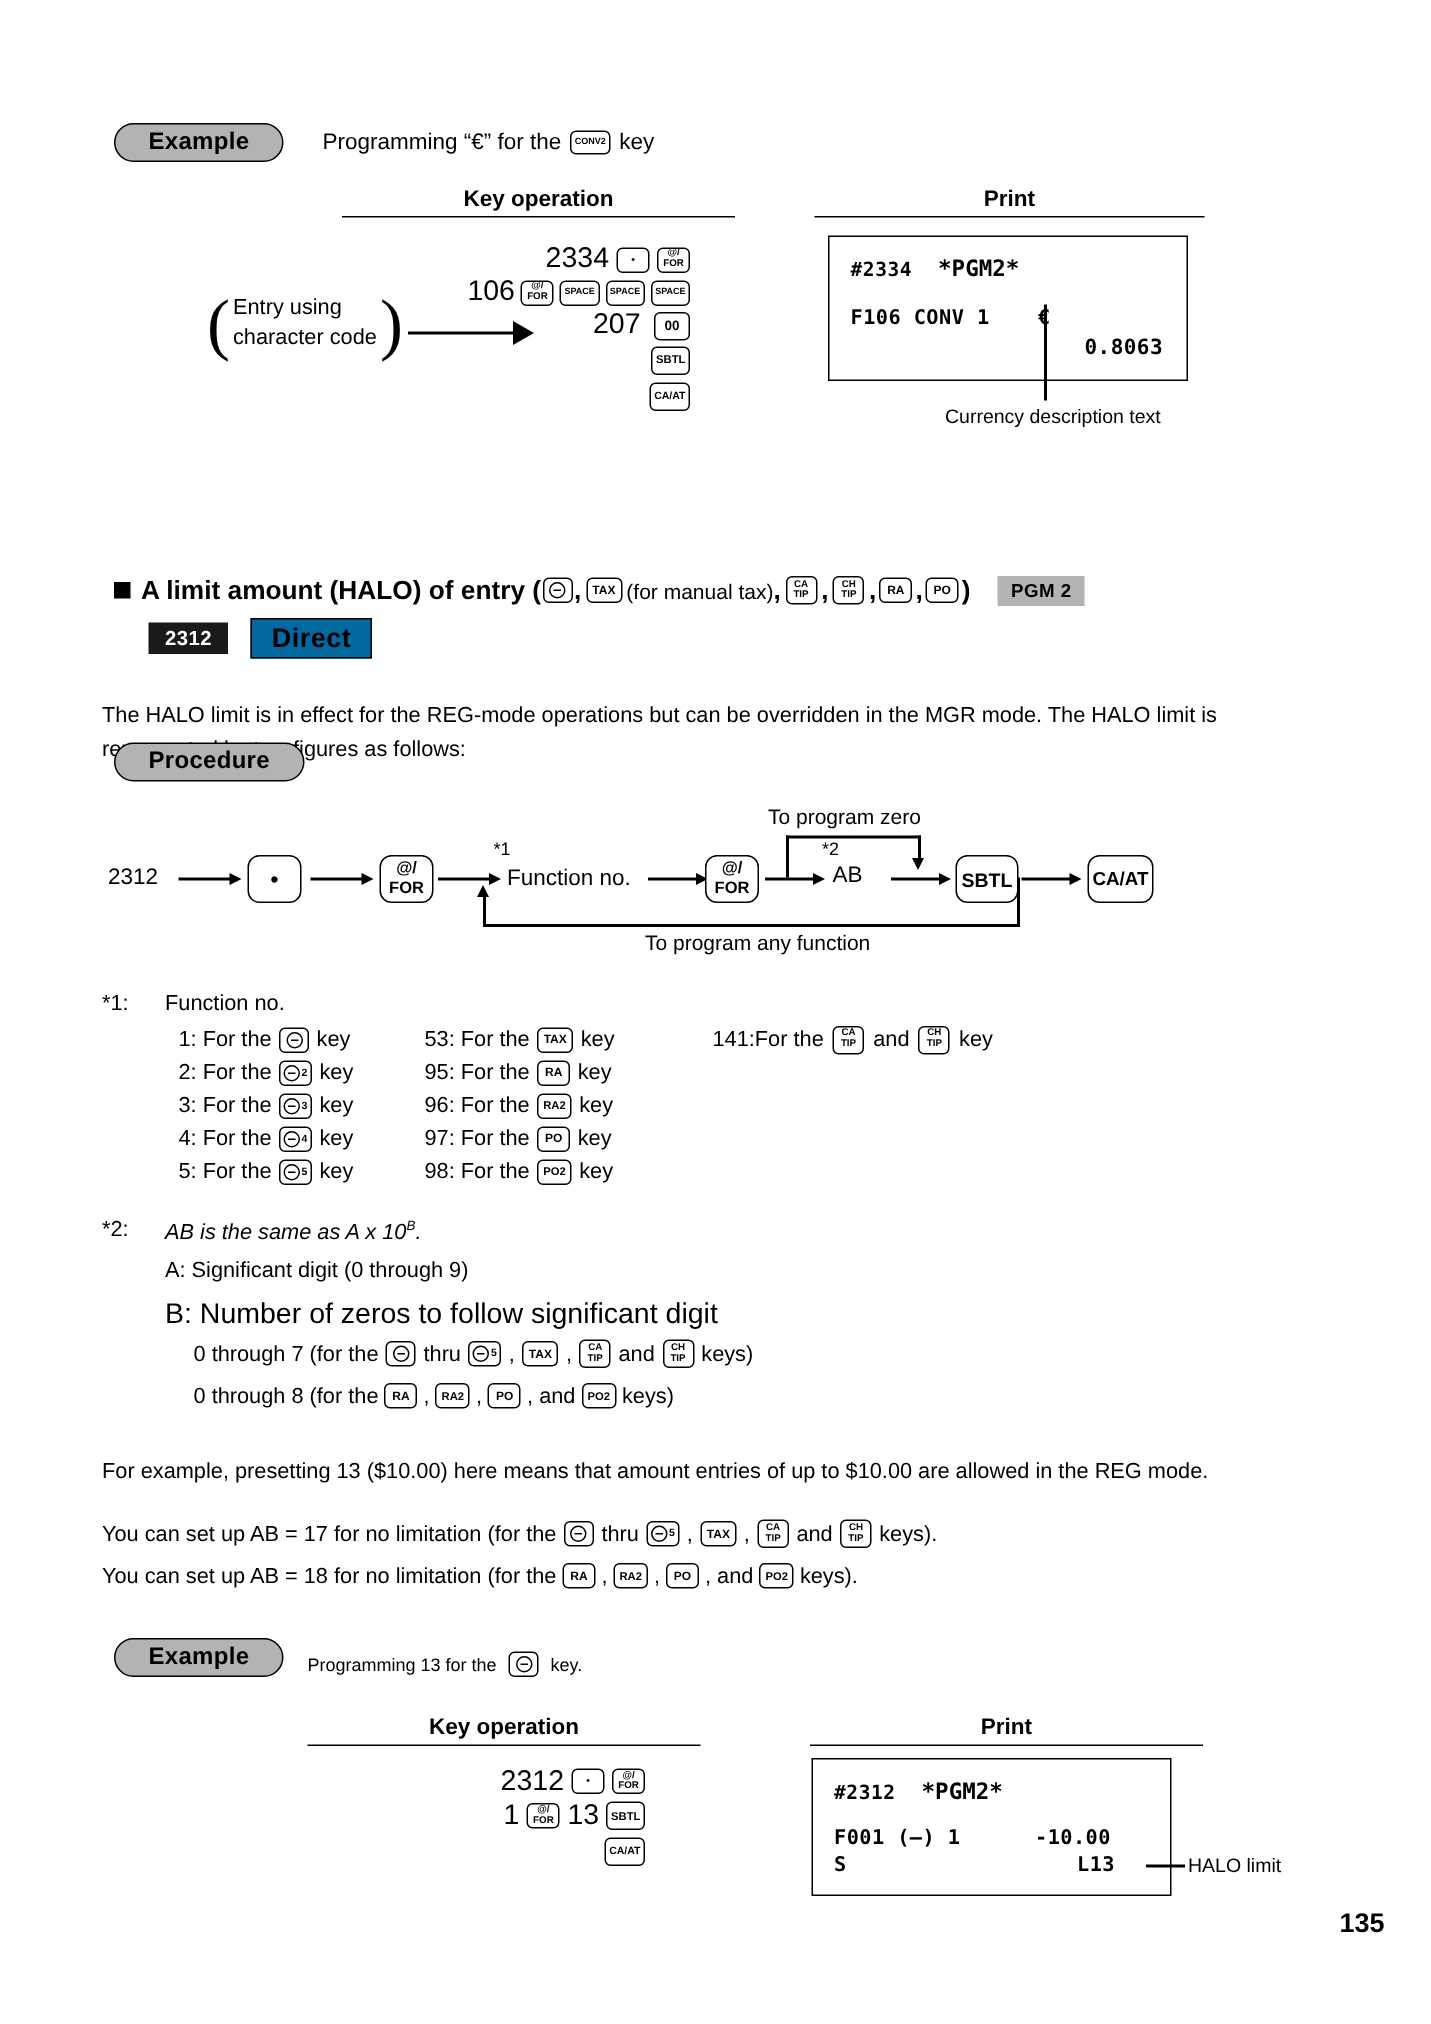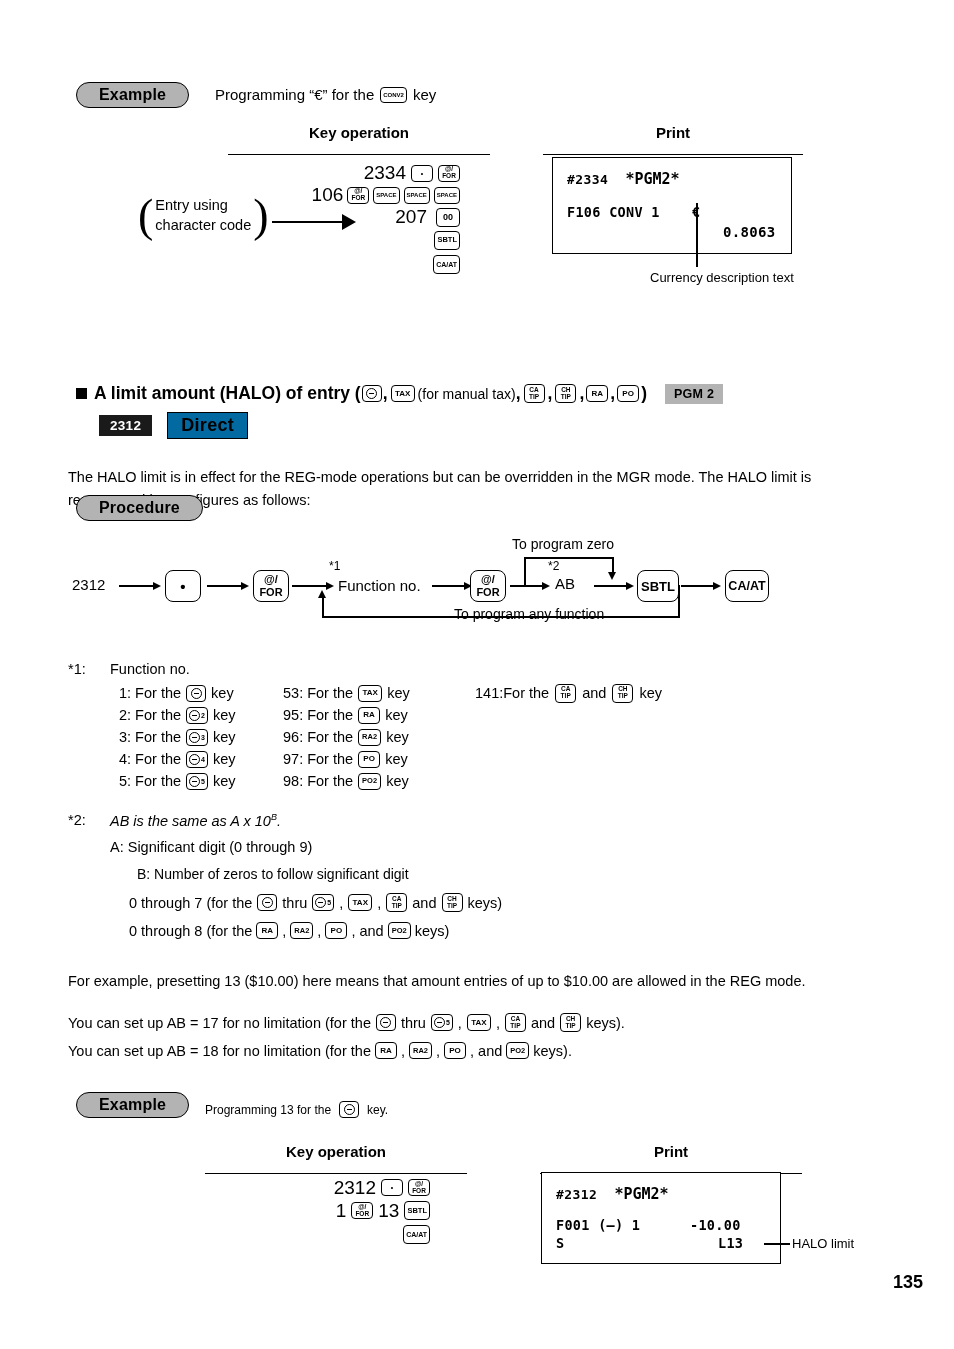--- a/index.html
+++ b/index.html
@@ -68,21 +68,21 @@
     letter-spacing:.3px;
   }
   .badge-outline {
     display:inline-block; background:#0369a1; color:#000; border:1.6px solid #000;
     font-weight:700; font-size:18px; padding:2px 13px;
     letter-spacing:.3px;
   }
 
   
   .body-text { font-size: 14.5px; line-height: 1.62; }
-  .hdr-underline { border-bottom: 1.6px solid #000; font-weight:700; font-size:15px; text-align:center; padding-bottom:13px; }
+  .hdr-underline { border-bottom: 1.6px solid #000; font-weight:700; font-size:15px; text-align:center; padding-bottom:3px; }
 
   
   .print-box { border: 1.6px solid #000; background:#fff; position:relative; }
   .receipt { font-family: "DejaVu Sans Mono", monospace; font-weight:700; }
 
   
   .sq { display:inline-block; width:11px; height:11px; background:#000; vertical-align:1px; margin-right:7px;}
   h2.sect { font-size:17.5px; font-weight:700; margin:0; display:inline; }
 
   
@@ -200,21 +200,21 @@
     <div class="receipt abs" style="left:14px; top:12px; font-size:13px; letter-spacing:.4px;">
       <span>#2334</span>
       <span style="font-size:15px; margin-left:9px; letter-spacing:0;">*PGM2*</span>
     </div>
     <div class="receipt abs" style="left:14px; top:46px; font-size:13.5px; letter-spacing:.3px;">F106 CONV 1</div>
     <div class="receipt abs" style="left:139px; top:46px; font-size:13.5px;">€</div>
     <div class="receipt abs" style="left:170px; top:66px; font-size:14px; letter-spacing:.3px;">0.8063</div>
   </div>
 
   <div class="arrow-line" style="left:696px; top:203px; width:1.5px; height:64px;"></div>
-  <div class="abs" style="left:650px; top:270px; font-size:13px;">Currency description text</div>
+  <div class="abs" style="left:630px; top:270px; font-size:13px;">Currency description text</div>
 
   <div class="abs" style="left:76px; top:383px; display:flex; align-items:center; flex-wrap:nowrap; gap:0;">
     <span class="sq"></span>
     <h2 class="sect">A limit amount (HALO) of entry (</h2>
     <span class="key k-sm" style="min-width:20px;height:17px;margin:0 1px;">
         <span class="cminus"></span>
       </span>
     <span style="font-size:17.5px;font-weight:700;">,</span>
     <span class="key k-sm" style="min-width:24px;height:17px;font-size:8px;margin:0 3px;">
         <span>TAX</span>
@@ -321,21 +321,21 @@
     <div class="arrow-line" style="left:524px; top:557px; width:1.8px; height:28px;"></div>
     <div class="arrow-line" style="left:524px; top:557px; width:90px; height:1.8px;"></div>
     <div class="arrow-line" style="left:612px; top:557px; width:1.8px; height:17px;"></div>
     <div class="arrow-head-d" style="left:608px; top:572px;"></div>
 
     <div class="arrow-line" style="left:322px; top:616px; width:1.8px; height:-1px;"></div>
     <div class="arrow-line" style="left:322px; top:598px; width:1.8px; height:18px;"></div>
     <div class="arrow-head-u" style="left:318px; top:590px;"></div>
     <div class="arrow-line" style="left:322px; top:616px; width:358px; height:1.8px;"></div>
     <div class="arrow-line" style="left:678px; top:585px; width:1.8px; height:32px;"></div>
-    <div class="abs" style="left:430px; top:606px; font-size:14px;margin-left:24px;">To program any function</div>
+    <div class="abs" style="left:430px; top:620px; font-size:14px;">To program any function</div>
   </div>
 
   <div class="abs" style="left:68px; top:661px; font-size:14.5px;">*1:</div>
   <div class="abs" style="left:110px; top:661px; font-size:14.5px;">Function no.</div>
 
   <div class="abs" style="left:119px; top:682px;">
     <div style="display:flex;align-items:center;gap:5px;height:22px;font-size:14.5px;">
       <span>1: For the</span>
       <span class="key k-sm" style="min-width:20px;height:17px;">
           <span class="cminus"></span>
@@ -436,21 +436,21 @@
         </span>
       <span>key</span>
     </div>
   </div>
 
   <div class="abs" style="left:68px; top:812px; font-size:14.5px;">*2:</div>
   <div class="abs" style="left:110px; top:812px; font-size:14.5px;font-style:italic;">
     <span>AB is the same as A x 10</span><sup style="font-size:9px;">B</sup><span>.</span>
   </div>
   <div class="abs" style="left:110px; top:839px; font-size:14.5px;">A: Significant digit (0 through 9)</div>
-  <div class="abs" style="left:110px; top:866px; font-size:14px;margin-left:27px;">B: Number of zeros to follow significant digit</div>
+  <div class="abs" style="left:110px; top:866px; font-size:19px;">B: Number of zeros to follow significant digit</div>
 
   <div class="abs" style="left:129px; top:893px; display:flex; align-items:center; gap:5px; font-size:14.5px;">
     <span>0 through 7 (for the</span>
     <span class="key k-sm" style="min-width:20px;height:17px;">
         <span class="cminus"></span>
       </span>
     <span>thru</span>
     <span class="key k-sm" style="min-width:20px;height:17px;">
         <span class="cmwrap">
           <span class="cminus"></span>

